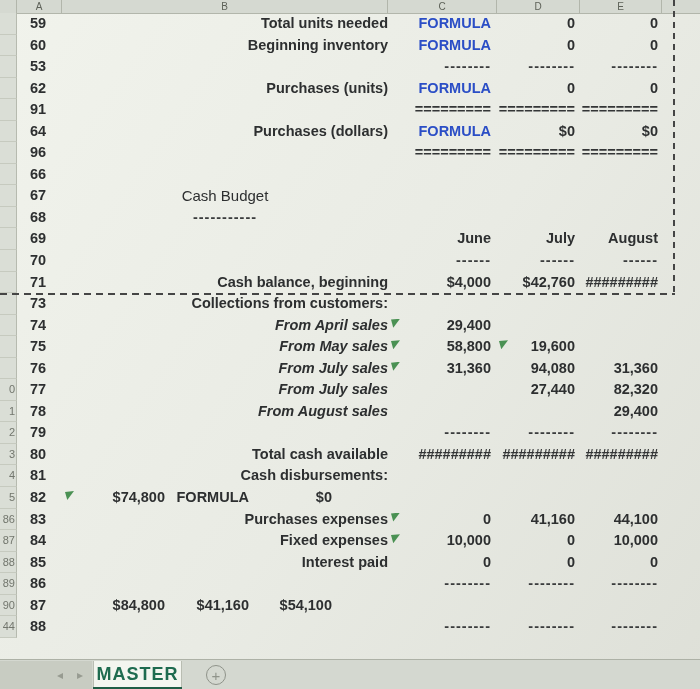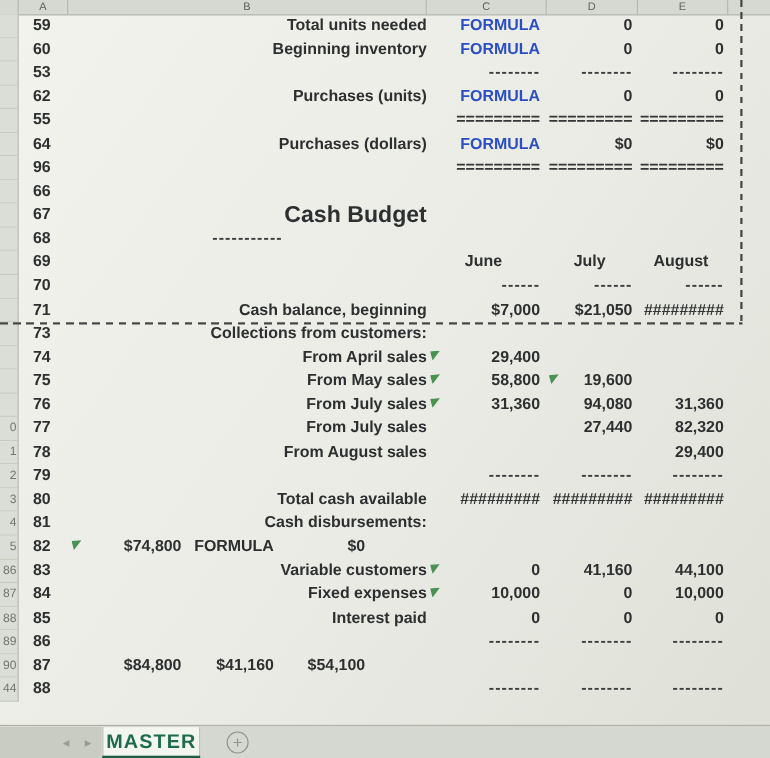--- a/index.html
+++ b/index.html
@@ -20,31 +20,31 @@
   #grid{position:absolute;top:13px;left:0;width:700px;}
   .row{display:flex;height:21.55px;}
   .gut{width:17px;box-sizing:border-box;background:#daded6;color:#72766d;
        font-size:11px;line-height:21.55px;text-align:right;padding-right:1px;
        border-right:1px solid #b6baaf;border-bottom:1px solid #c6cabf;
        overflow:hidden;white-space:nowrap;}
   .cell{box-sizing:border-box;font-size:14.5px;font-weight:600;
         line-height:21.55px;white-space:nowrap;overflow:hidden;}
   .ca{width:45px;text-align:left;padding-left:13px;}
   .cb{width:326px;text-align:right;padding-left:4px;}
-  .cb.ind1{padding-left:18px;} .cb.ind2{padding-left:34px;}
-  .cb.title{text-align:right;font-weight:700;font-size:21px;padding-left:0;}
+  .cb.ind1{padding-left:18px;} .cb.ind2{padding-left:34px;font-style:italic;}
+  .cb.title{text-align:center;font-weight:400;font-size:15px;padding-left:0;}
   .cb.bdash{text-align:center;padding-left:0;letter-spacing:1px;color:#3a3c3d;}
   .cc{width:109px;text-align:right;padding-right:6px;position:relative;}
   .cd{width:83px;text-align:right;padding-right:5px;position:relative;}
   .ce{width:82px;text-align:right;padding-right:4px;position:relative;}
   .blue{color:#2b4ec6;font-weight:700;}
   .rule{letter-spacing:1px;color:#3a3c3d;}
   .dbl{letter-spacing:0;color:#333536;}
   .hash{color:#333536;}
-  .mon{font-weight:700;text-align:center;}
+  .mon{font-weight:700;}
   .mk{position:absolute;left:3px;top:4px;width:9px;height:9px;background:#4a9153;
       clip-path:polygon(0 10%,100% 0,25% 100%);}
   .cd .mk{left:2px;}
   
   .pb-v{position:absolute;left:673px;top:0;width:2px;height:293px;
         background:repeating-linear-gradient(to bottom,#454545 0 6px,transparent 6px 11px);}
   .pb-h{position:absolute;left:0;top:293px;height:2px;width:675px;
         background:repeating-linear-gradient(to right,#454545 0 7px,transparent 7px 12px);}
   
   .tabbar{position:absolute;left:0;top:659px;width:700px;height:30px;
@@ -111,21 +111,21 @@
       <div class="gut"></div>
       <div class="cell ca">62</div>
       <div class="cell cb">Purchases (units)</div>
       <div class="cell cc blue">FORMULA</div>
       <div class="cell cd">0</div>
       <div class="cell ce">0</div>
     </div>
 
     <div class="row">
       <div class="gut"></div>
-      <div class="cell ca">55</div>
+      <div class="cell ca">91</div>
       <div class="cell cb"></div>
       <div class="cell cc dbl">=========</div>
       <div class="cell cd dbl">=========</div>
       <div class="cell ce dbl">=========</div>
     </div>
 
     <div class="row">
       <div class="gut"></div>
       <div class="cell ca">64</div>
       <div class="cell cb">Purchases (dollars)</div>
@@ -185,22 +185,22 @@
       <div class="cell cb"></div>
       <div class="cell cc rule">------</div>
       <div class="cell cd rule">------</div>
       <div class="cell ce rule">------</div>
     </div>
 
     <div class="row">
       <div class="gut"></div>
       <div class="cell ca">71</div>
       <div class="cell cb">Cash balance, beginning</div>
-      <div class="cell cc">$7,000</div>
-      <div class="cell cd">$21,050</div>
+      <div class="cell cc">$4,000</div>
+      <div class="cell cd">$42,760</div>
       <div class="cell ce hash">#########</div>
     </div>
 
 
     <div class="row">
       <div class="gut"></div>
       <div class="cell ca">73</div>
       <div class="cell cb ind1">Collections from customers:</div>
       <div class="cell cc"></div>
       <div class="cell cd"></div>
@@ -283,21 +283,21 @@
       <div class="gut">5</div>
       <div class="cell ca">82</div>
       <div class="cell cc">$74,800<span class="mk"></span></div>
       <div class="cell cd">FORMULA</div>
       <div class="cell ce">$0</div>
     </div>
 
     <div class="row">
       <div class="gut">86</div>
       <div class="cell ca">83</div>
-      <div class="cell cb ind1">Variable customers</div>
+      <div class="cell cb ind1">Purchases expenses</div>
       <div class="cell cc">0<span class="mk"></span></div>
       <div class="cell cd">41,160</div>
       <div class="cell ce">44,100</div>
     </div>
 
     <div class="row">
       <div class="gut">87</div>
       <div class="cell ca">84</div>
       <div class="cell cb ind1">Fixed expenses</div>
       <div class="cell cc">10,000<span class="mk"></span></div>

